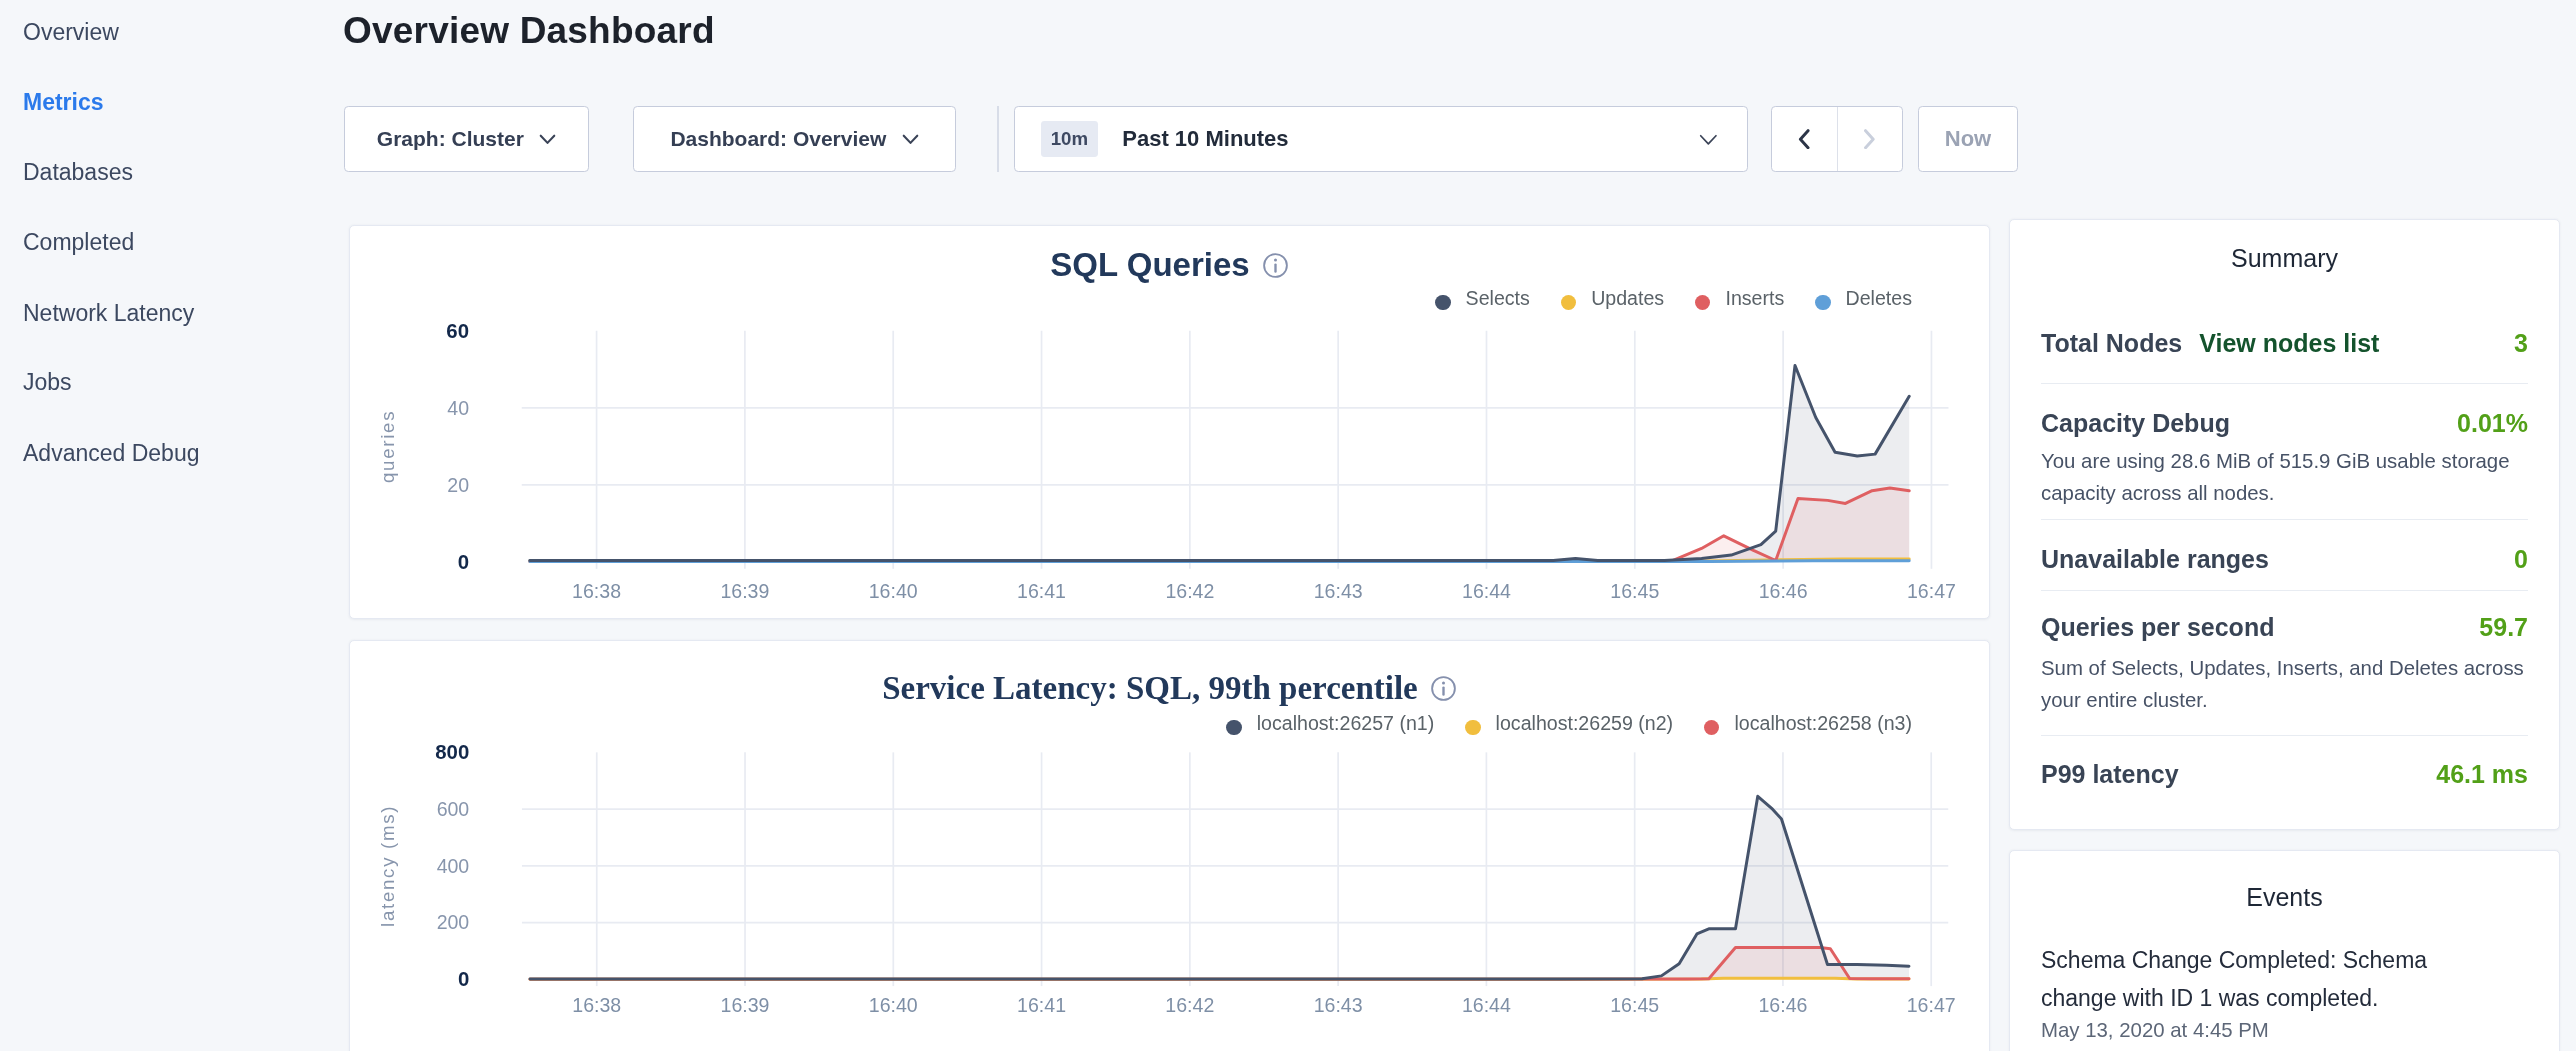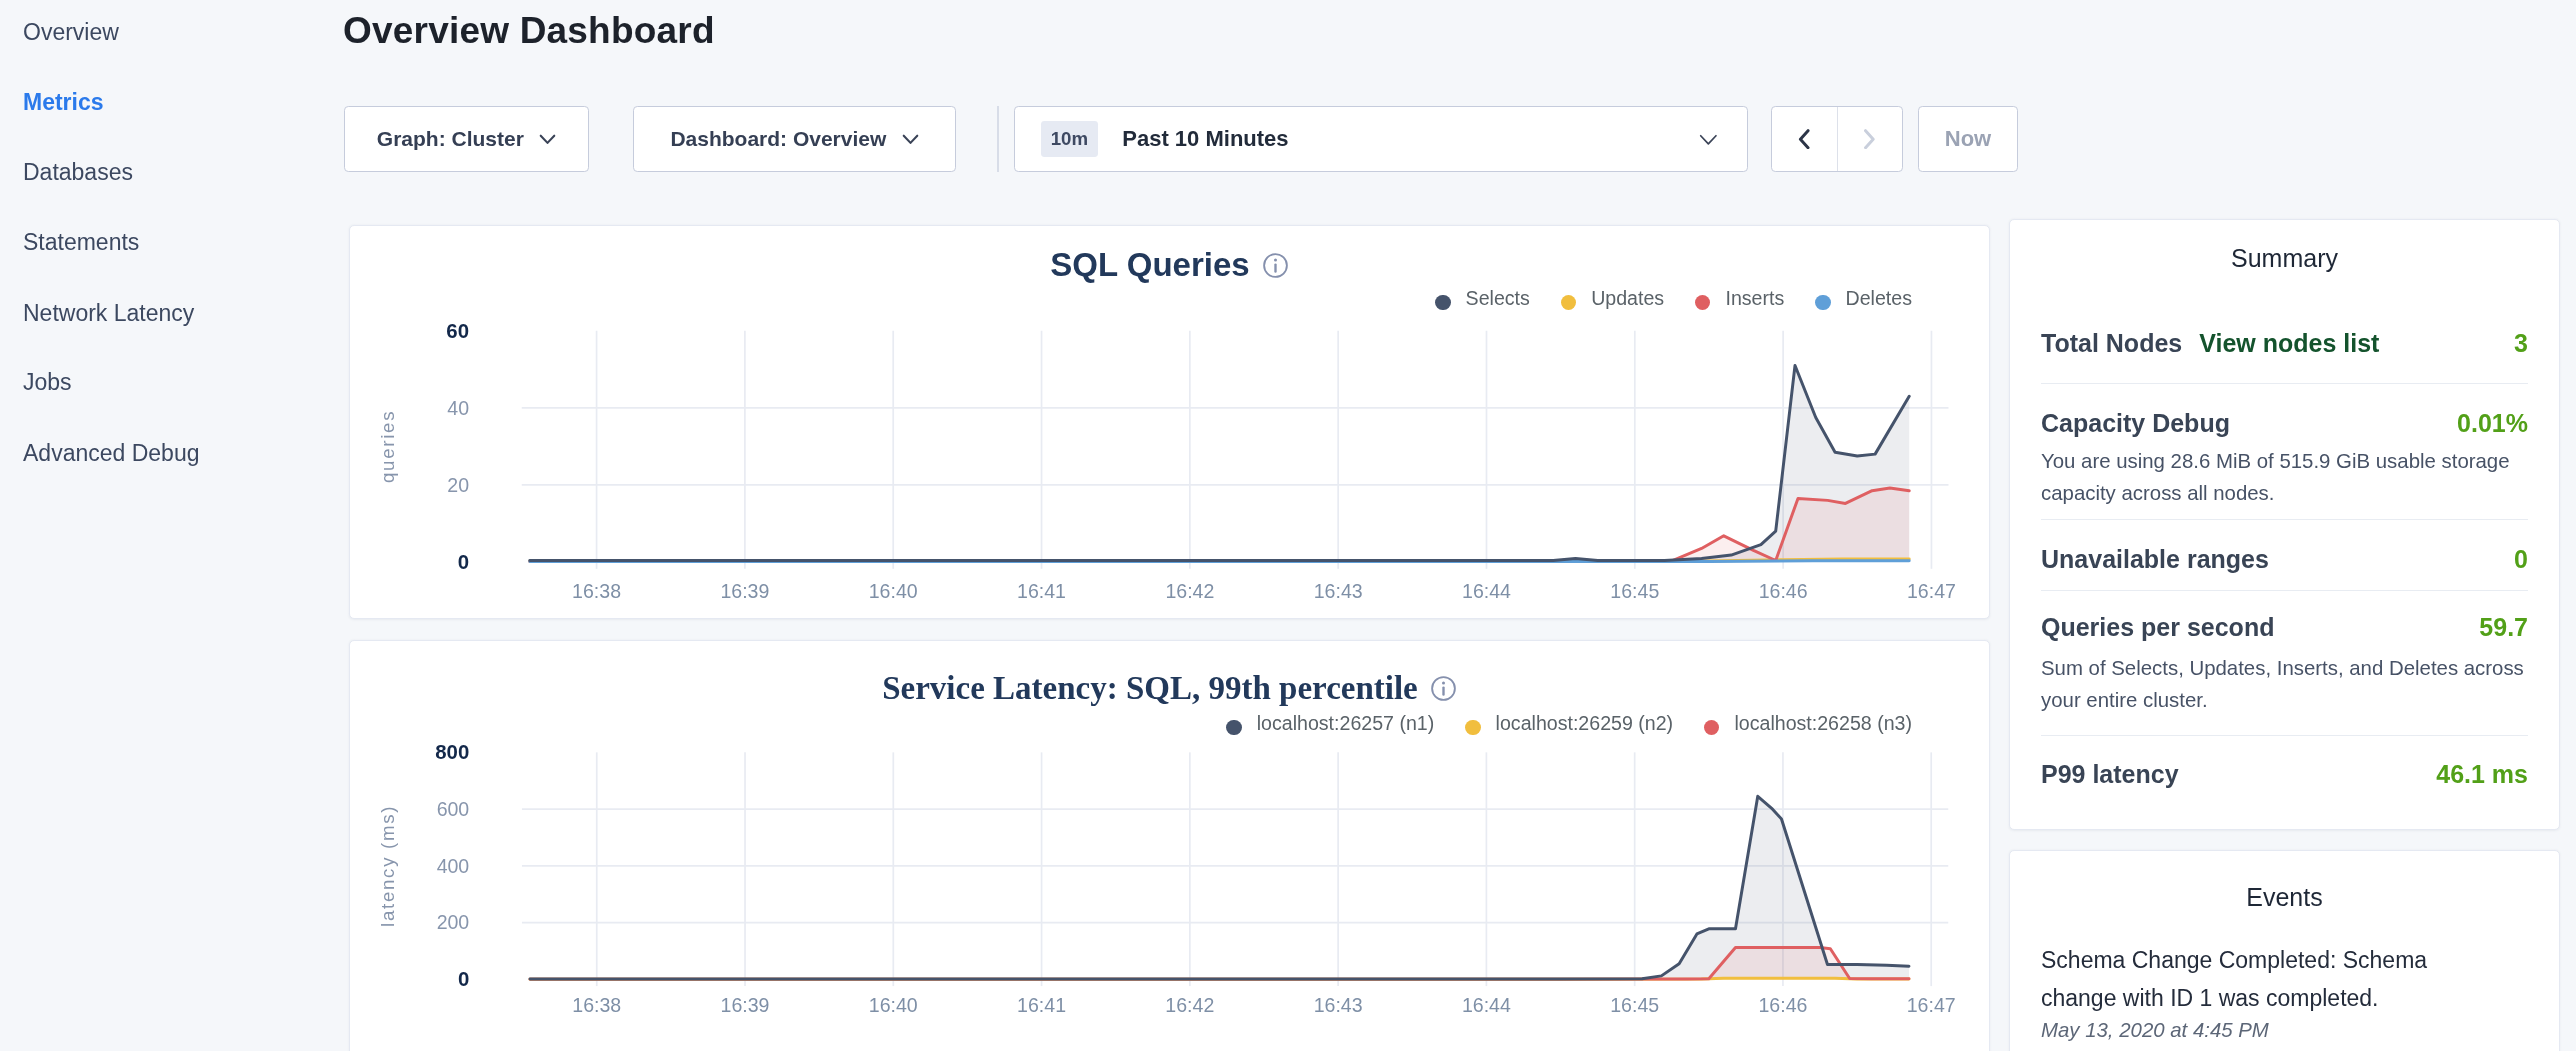--- a/index.html
+++ b/index.html
@@ -59,32 +59,32 @@
   .sum-row { position:absolute; left:31px; right:31px; display:flex; justify-content:space-between; align-items:baseline; }
   .sum-label { font-size:25px; font-weight:700; color:#394455; }
   .sum-link { font-size:25px; font-weight:600; color:#14532d; cursor:pointer; margin-left:17px; }
   .sum-value { font-size:25px; font-weight:700; color:#52A018; white-space:nowrap; }
   .sum-desc { position:absolute; left:31px; width:489px; font-size:20.4px; line-height:32px; color:#475266; }
   .sum-div { position:absolute; left:31px; right:31px; height:0.9px; background:#E8ECF2; }
   
   .card.events { left:2009px; top:850px; width:551px; height:272px; }
   .events .panel-title { top:32px; }
   .event-text { position:absolute; left:31px; top:90px; width:425px; font-size:23px; line-height:38px; color:#242C3B; }
-  .event-date { position:absolute; left:31px; top:168px; font-size:20.4px; color:#5C6677;font-style:italic; }
+  .event-date { position:absolute; left:31px; top:168px; font-size:20.4px; color:#5C6677; }
 </style>
 </head>
 <body>
 
 <div class="page">
 
   <nav>
     <div class="sidebar-item" style="top:18px">Overview</div>
     <div class="sidebar-item active" style="top:88px">Metrics</div>
     <div class="sidebar-item" style="top:158px">Databases</div>
-    <div class="sidebar-item" style="top:228px">Statements</div>
+    <div class="sidebar-item" style="top:228px">Completed</div>
     <div class="sidebar-item" style="top:299px">Network Latency</div>
     <div class="sidebar-item" style="top:368px">Jobs</div>
     <div class="sidebar-item" style="top:439px">Advanced Debug</div>
   </nav>
 
   <h1 class="page-title">Overview Dashboard</h1>
 
   <div class="btn" style="left:344px; width:245px;">
     <span class="btn-label">Graph: Cluster</span>
     <svg class="caret" width="17" height="11" viewBox="0 0 20 13">

